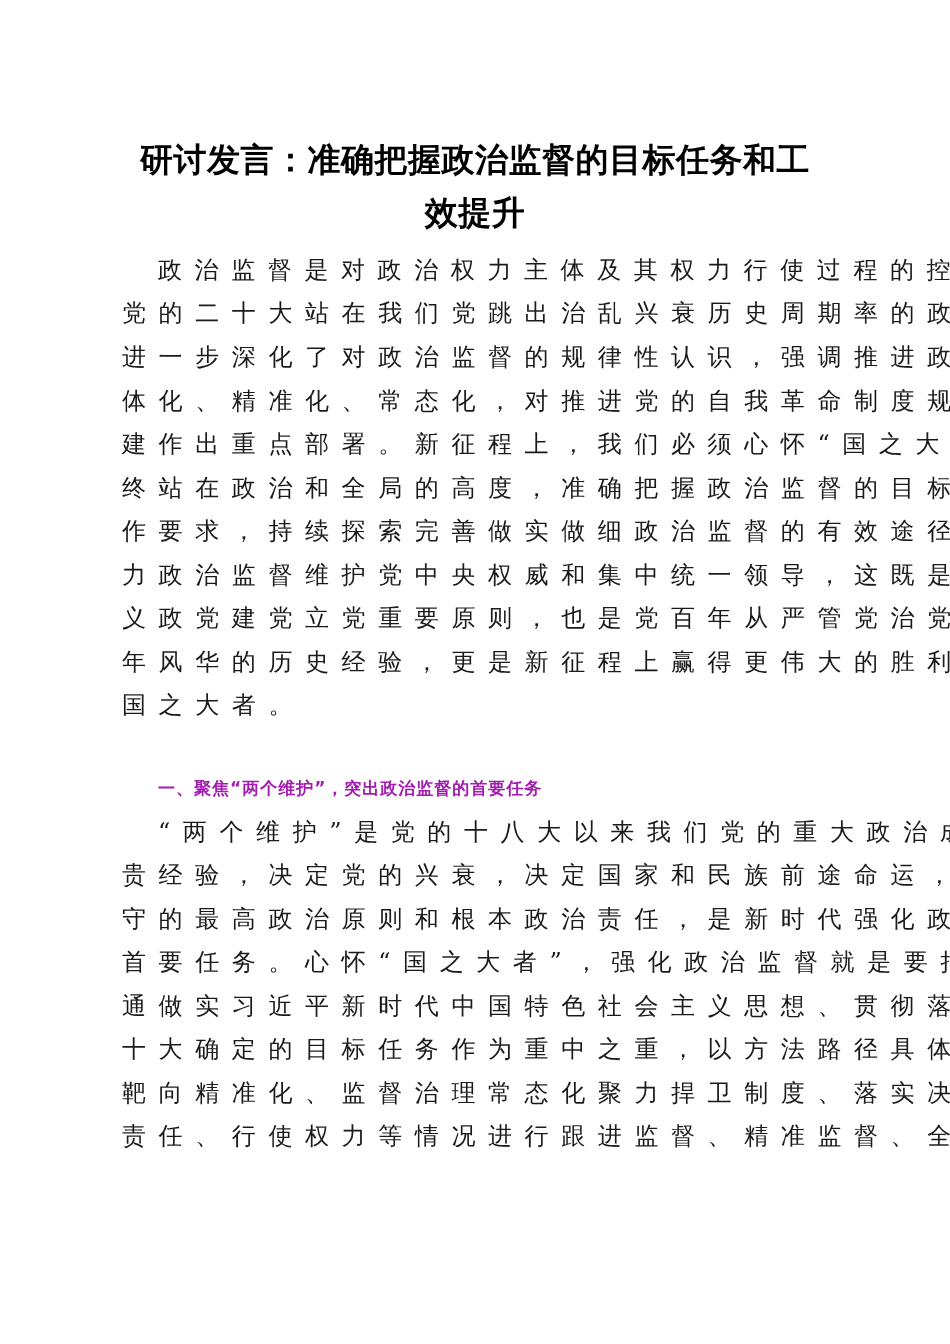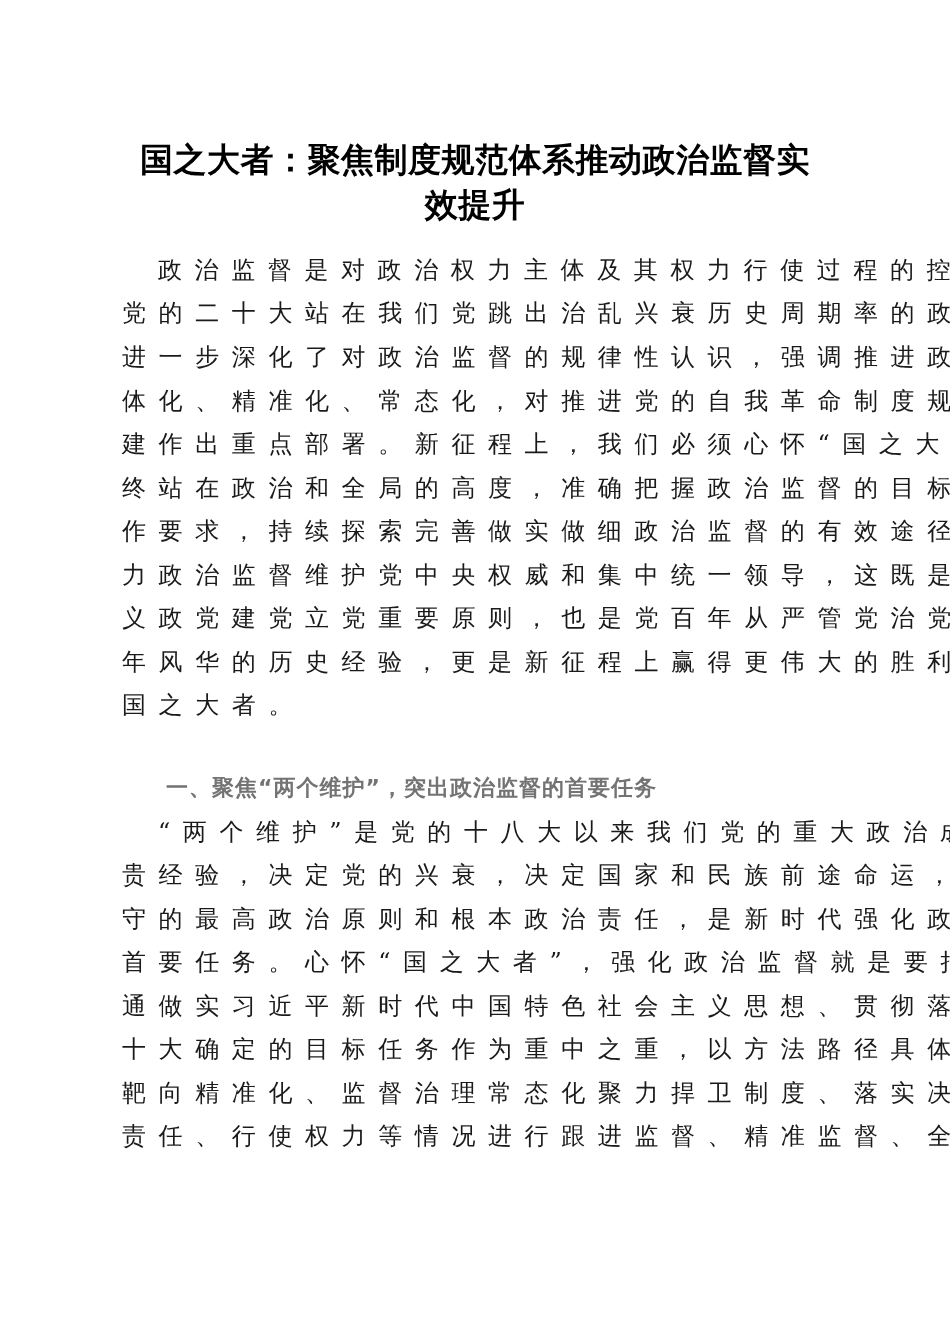--- a/index.html
+++ b/index.html
@@ -27,55 +27,55 @@
       width: 750px;
       text-align: center;
       font-family: "DejaVu Serif", "Liberation Serif", serif;
       font-weight: bold;
       font-size: 33px;
       line-height: 45px;
       color: #000000;
       letter-spacing: 0.5px;
     }
     .title.l1 { top: 137px; }
-    .title.l2 { top: 182px; }
+    .title.l2 { top: 190px; }
     .line {
       position: absolute;
       left: 122px;
       width: 720px;
       height: 44px;
       font-family: "DejaVu Serif", "Liberation Serif", serif;
       font-size: 24px;
       line-height: 44px;
       letter-spacing: 12.6px;
       white-space: nowrap;
       color: #1a1a1a;
       font-weight: 300;
     }
     .line.indent { left: 158px; }
     .heading {
       position: absolute;
-      left: 166px;
+      left: 158px;
       width: 700px;
       height: 44px;
       font-family: "DejaVu Sans", "Liberation Sans", sans-serif;
       font-weight: bold;
-      font-size: 22px;
+      font-size: 17px;
       line-height: 44px;
       letter-spacing: 1px;
       white-space: nowrap;
-      color: #737373;
+      color: #a21caf;
     }
   </style>
 </head>
 <body>
 
 <div class="page">
 
-  <div class="title l1">国之大者：聚焦制度规范体系推动政治监督实</div>
+  <div class="title l1">研讨发言：准确把握政治监督的目标任务和工</div>
   <div class="title l2">效提升</div>
 
   <div>
     <div class="line indent" style="top:248px">政治监督是对政治权力主体及其权力行使过程的控制和约束。</div>
     <div class="line" style="top:291px">党的二十大站在我们党跳出治乱兴衰历史周期率的政治高度，</div>
     <div class="line" style="top:335px">进一步深化了对政治监督的规律性认识，强调推进政治监督具</div>
     <div class="line" style="top:379px">体化、精准化、常态化，对推进党的自我革命制度规范体系构</div>
     <div class="line" style="top:422px">建作出重点部署。新征程上，我们必须心怀“国之大者”，始</div>
     <div class="line" style="top:466px">终站在政治和全局的高度，准确把握政治监督的目标任务和工</div>
     <div class="line" style="top:509px">作要求，持续探索完善做实做细政治监督的有效途径，以强有</div>

